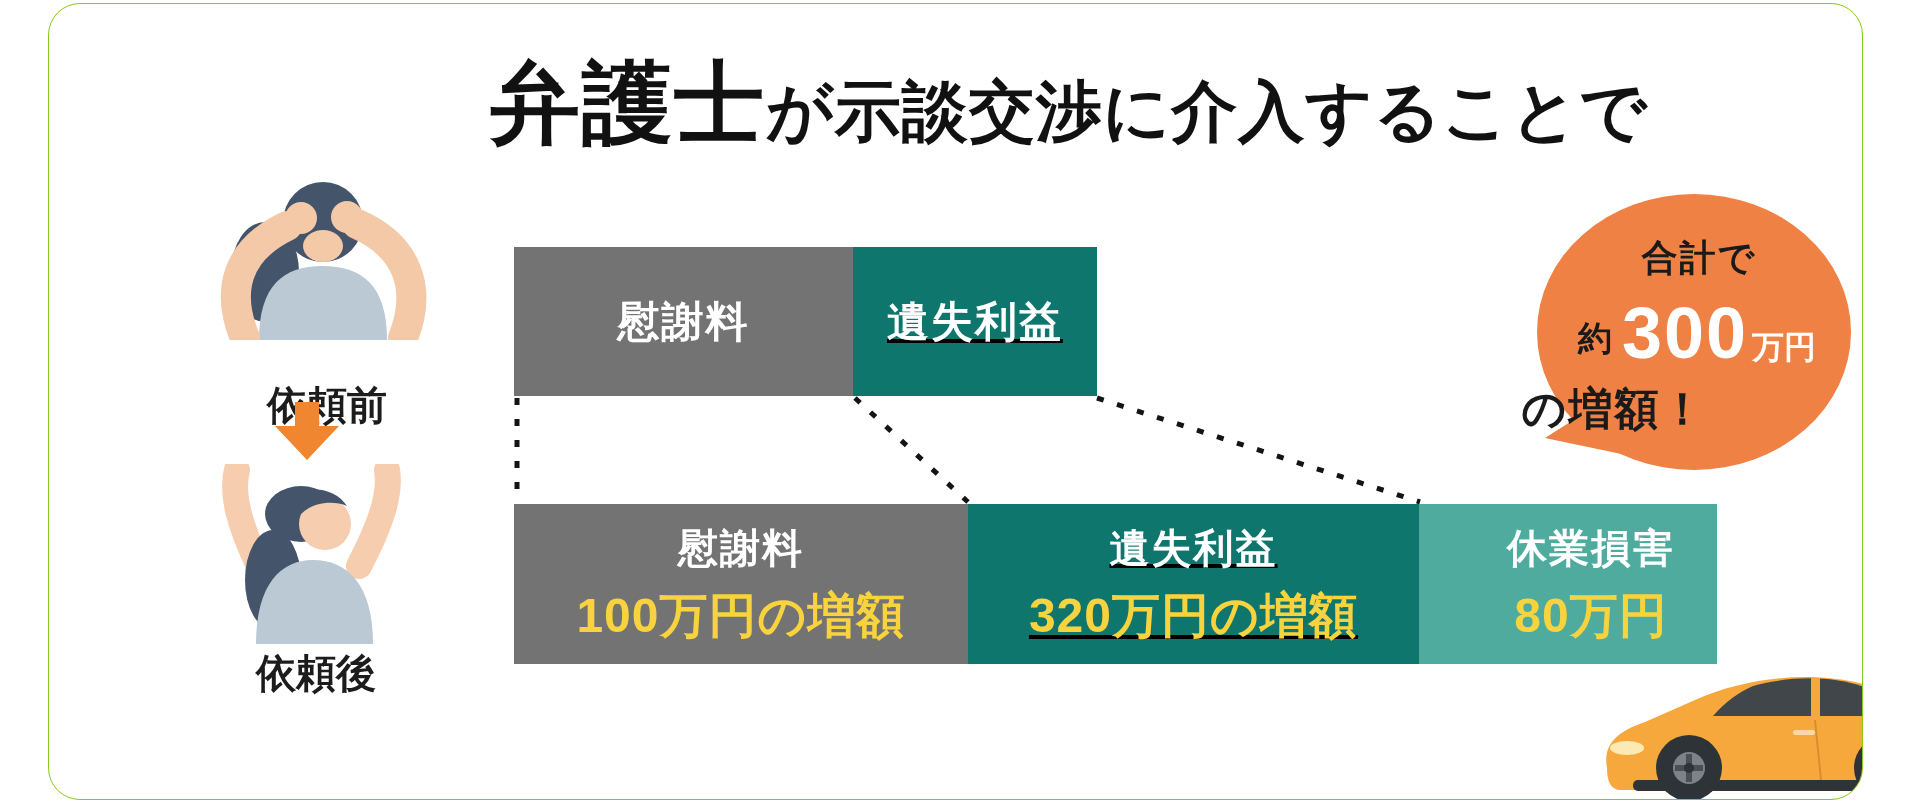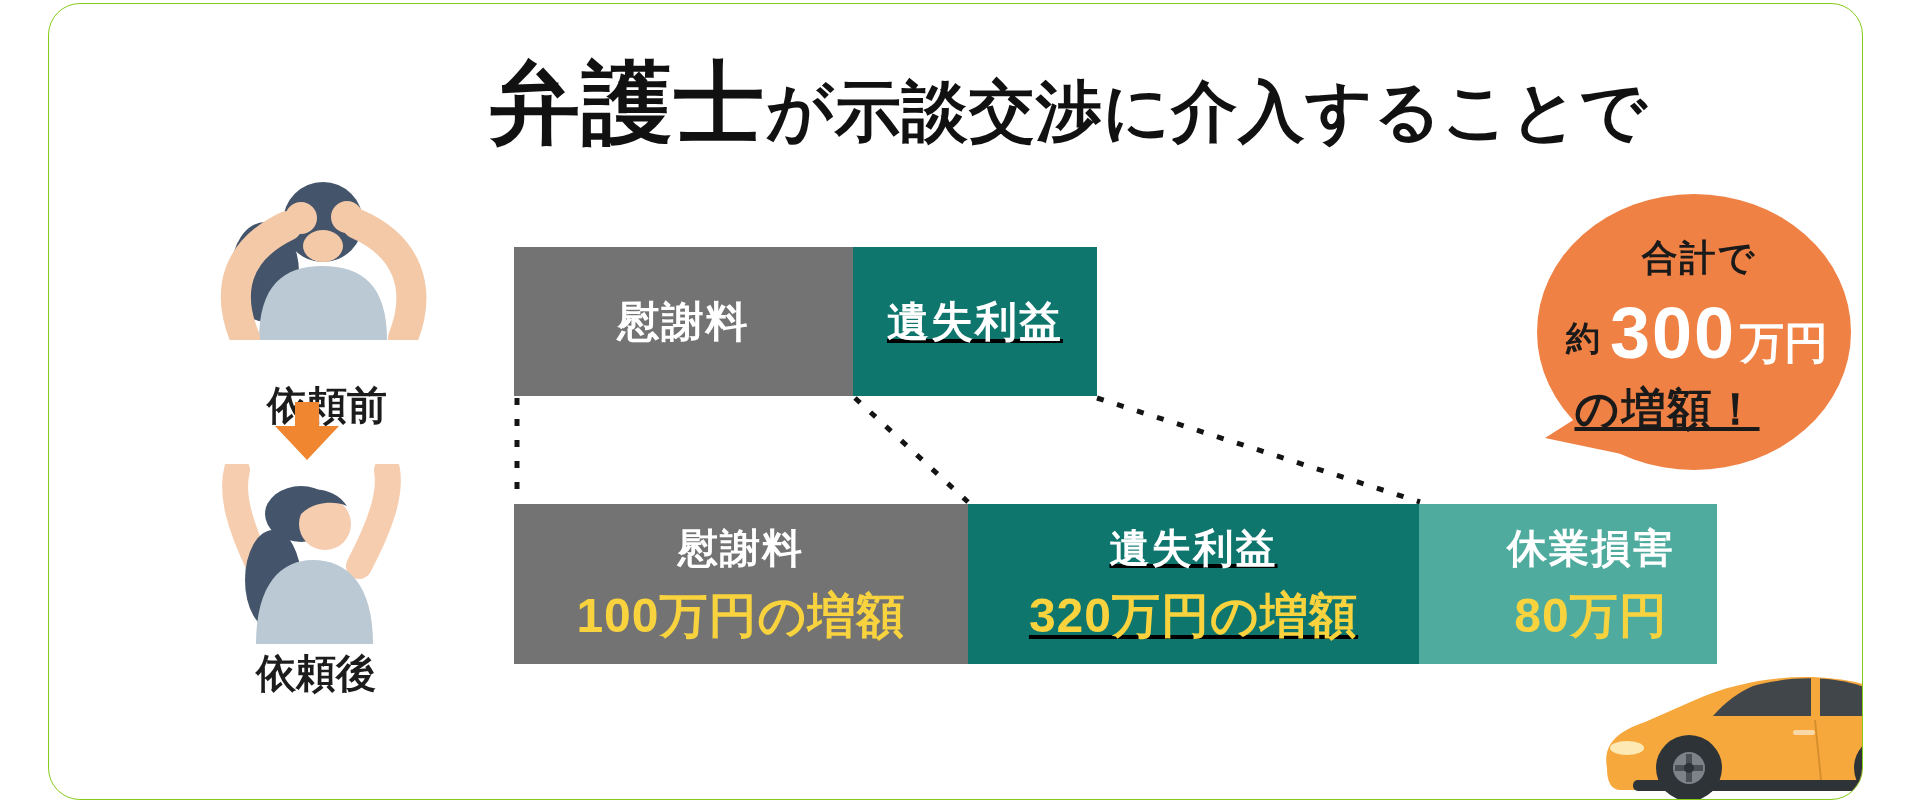--- a/index.html
+++ b/index.html
@@ -26,22 +26,22 @@
   .bg-dark{background:#0f766e;text-decoration:underline;}
   .bg-teal{background:#4fab9d;padding-left:46px;}
   .connectors{position:absolute;left:0;top:0;pointer-events:none;}
   
   .bubble-shape{position:absolute;left:1482px;top:186px;}
   .bubble-text{position:absolute;text-align:center;white-space:nowrap;}
   .bb-prefix{left:1500px;top:230px;width:300px;font-size:36px;font-weight:800;color:#1a1a1a;letter-spacing:2px;}
   .bb-row{left:1486px;top:288px;width:324px;display:flex;justify-content:center;align-items:baseline;}
   .bb-approx{font-size:34px;font-weight:700;color:#1a1a1a;margin-right:10px;transform:translateY(-8px);}
   .bb-value{font-size:72px;font-weight:800;color:#ffffff;letter-spacing:2px;}
-  .bb-unit{font-size:44px;font-weight:800;color:#ffffff;margin-left:4px;}
-  .bb-suffix{left:1468px;top:376px;width:300px;font-size:44px;font-weight:800;color:#1a1a1a;letter-spacing:2px;text-decoration:underline;}
+  .bb-unit{font-size:32px;font-weight:800;color:#ffffff;margin-left:4px;}
+  .bb-suffix{left:1415px;top:376px;width:300px;font-size:44px;font-weight:800;color:#1a1a1a;letter-spacing:2px;}
 </style>
 </head>
 <body>
 
 <div class="stage">
   <div class="card">
 
     <h1 class="title"><span class="title-em">弁護士</span><span class="title-rest">が示談交渉に介入することで</span></h1>
 
     <div class="illu" style="left:158px;top:176px;">

